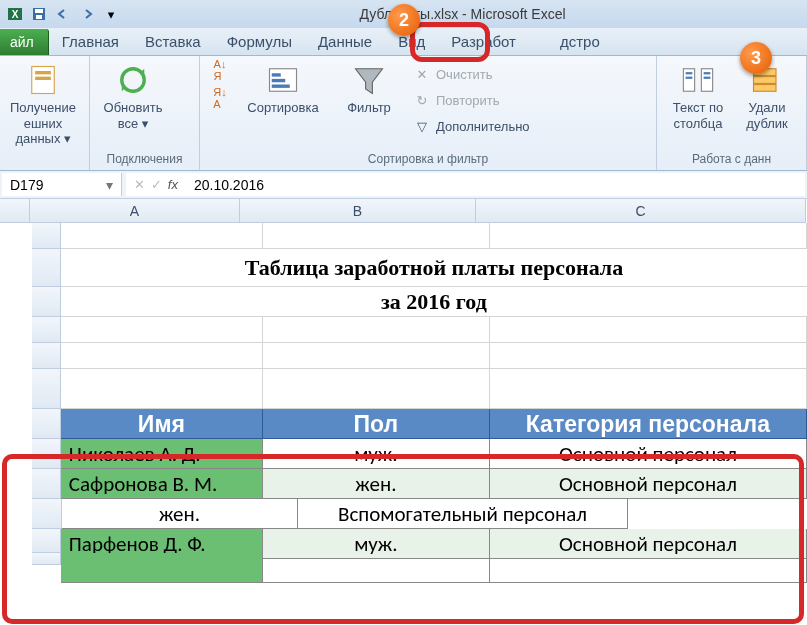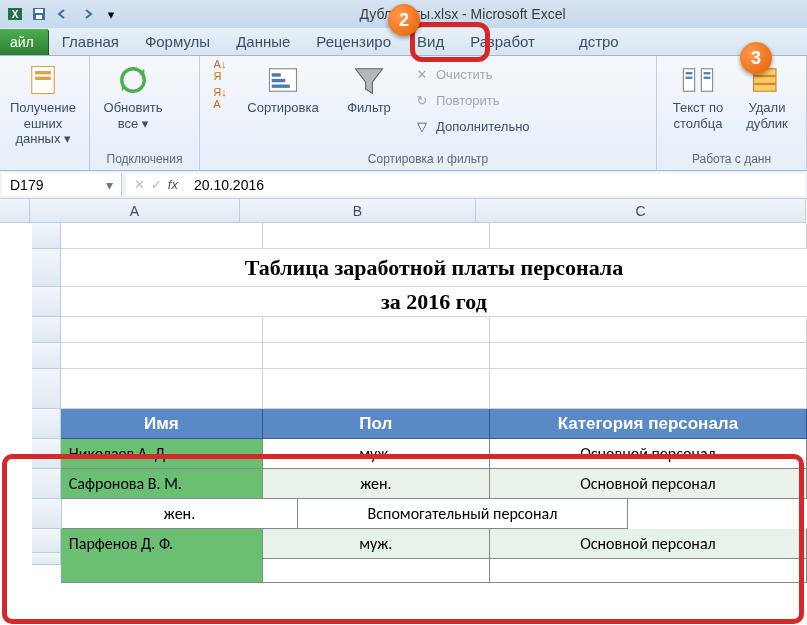--- a/index.html
+++ b/index.html
@@ -46,22 +46,22 @@
 
 .sheet-body { position: relative; }
 .row { display: flex; height: 26px; margin-left: 32px; }
 .rownum { width: 30px; background: linear-gradient(#f2f6fb, #e0e9f3); border-right: 1px solid #bfcde0; border-bottom: 1px solid #bfcde0; }
 .cell { border-right: 1px solid #d4d4d4; border-bottom: 1px solid #d4d4d4; padding: 0 6px; line-height: 26px; font-size: 16px; overflow: hidden; white-space: nowrap; }
 .title-row { height: 38px; }
 .title-cell { font-weight: bold; font-size: 22px; text-align: center; font-family: "Times New Roman", serif; line-height: 38px; }
 .sub-row { height: 30px; }
 .sub-cell { font-weight: bold; font-size: 22px; text-align: center; font-family: "Times New Roman", serif; line-height: 30px; }
 
-.thead { background: #5a8ac6; color: #fff; font-weight: bold; text-align: center; font-size: 17px; height: 30px; line-height: 30px; border-right: 1px solid #2f5a93; border-bottom: 1px solid #2f5a93;}
-.tcell { border-right: 1px solid #888; border-bottom: 1px solid #888; height: 30px; line-height: 30px; font-size: 16px; padding: 0 8px; font-family: Calibri, sans-serif;}
+.thead { background: #5a8ac6; color: #fff; font-weight: bold; text-align: center; font-size: 23px; height: 30px; line-height: 30px; border-right: 1px solid #2f5a93; border-bottom: 1px solid #2f5a93;}
+.tcell { border-right: 1px solid #888; border-bottom: 1px solid #888; height: 30px; line-height: 30px; font-size: 21px; padding: 0 8px; font-family: Calibri, sans-serif;}
 .greenA { background: #6bbf73; }
 .greenOdd { background: #e8f2e8; }
 .centercell { text-align: center; }
 
 
 .callout { position: absolute; width: 32px; height: 32px; border-radius: 50%; background: radial-gradient(circle at 35% 35%, #ff9a4d, #e65c00); color: #fff; font-weight: bold; font-size: 18px; display: flex; align-items: center; justify-content: center; box-shadow: 0 2px 4px rgba(0,0,0,0.4); z-index: 20; }
 .highlight-box { position: absolute; border: 5px solid #d62828; border-radius: 12px; z-index: 15; pointer-events:none; }
 .selection-box { position: absolute; border: 5px solid #d62828; border-radius: 10px; z-index: 14; pointer-events:none;}
 </style>
 </head>
@@ -93,23 +93,23 @@
         </svg>
       </div>
     <div class="qat-btn">▾</div>
   </div>
   <div class="title-text">Дубликаты.xlsx - Microsoft Excel</div>
 </div>
 
 <div class="tabs">
   <div class="file-tab">айл</div>
   <div class="tab">Главная</div>
+  <div class="tab">Вставка</div>
   <div class="tab">Формулы</div>
   <div class="tab">Данные</div>
-  <div class="tab">Рецензиро</div>
   <div class="tab">Вид</div>
   <div class="tab">Разработ</div>
   <div class="tab" style="margin-left:18px;">дстро</div>
 </div>
 
 <div class="ribbon">
   <div class="group" style="width:90px;">
     <div class="group-body">
       <div class="bigbtn">
         <div class="ico">

